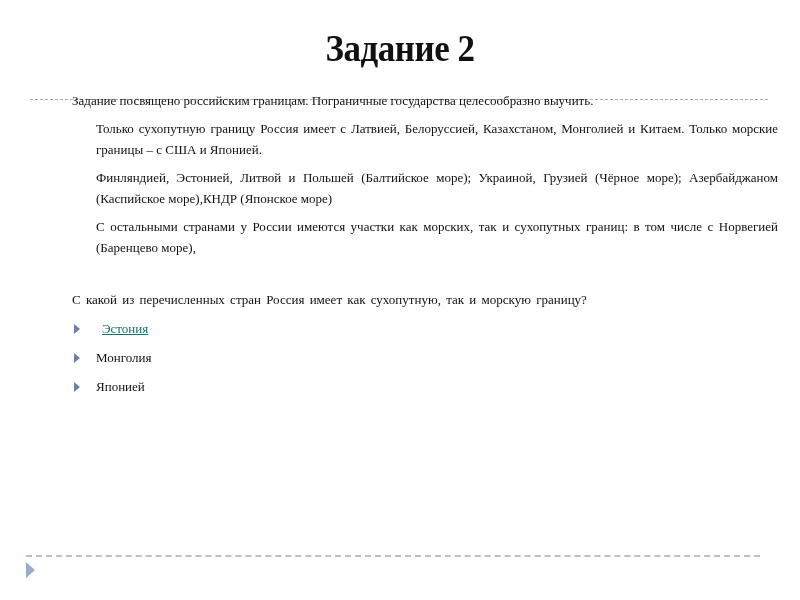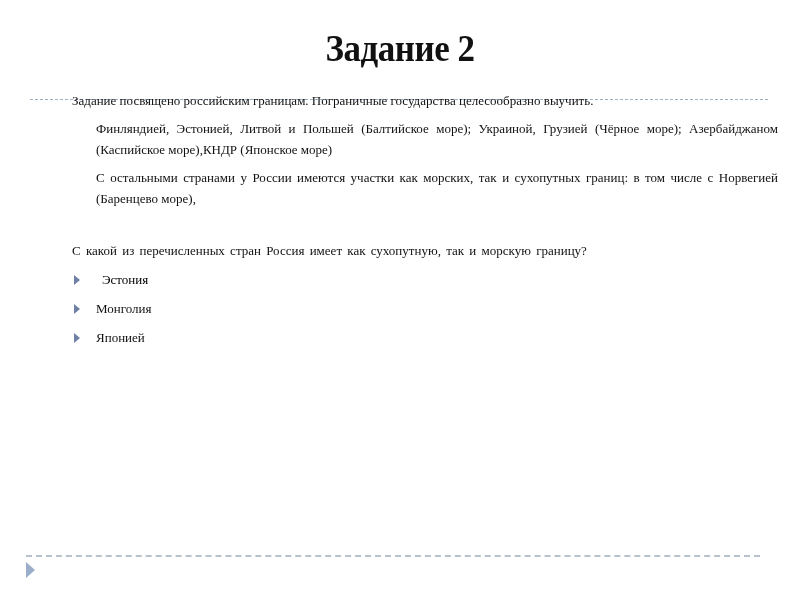--- a/index.html
+++ b/index.html
@@ -15,32 +15,33 @@
   .body { position:absolute; left:48px; top:90px; width:706px; font-size:13px; line-height:21px;margin-left:24px; }
   .p { text-align:justify; text-align-last:left; margin:0 0 7px 0; padding-left:24px; text-indent:-24px; position:relative; z-index:1; }
   .p.indent { text-indent:0; }
   .gap { height:24px; }
   .question { text-align:justify; margin:0 0 4px 0; padding-left:24px; text-indent:-24px; word-spacing:2px; }
   .options { list-style:none; margin:0; padding:0; }
   .opt { position:relative; padding-left:24px; height:29px; line-height:29px; }
   .opt .bullet { position:absolute; left:2px; top:10px; width:0; height:0;
                  border-top:5px solid transparent; border-bottom:5px solid transparent;
                  border-left:6px solid #6f7fa6; }
-  .opt.correct .label { color:#000000; padding-left:6px; }
+  .opt.correct .label { color:#0f766e; padding-left:6px;text-decoration:underline; }
 </style>
 </head>
 <body>
 
 <div>
   <div class="title">Задание 2</div>
 
   <div class="hr-top"></div>
 
   <div class="body">
     <p class="p">Задание посвящено российским границам. Пограничные государства целесообразно выучить.</p>
+    <p class="p indent">Только сухопутную границу Россия имеет с Латвией, Белоруссией, Казахстаном, Монголией и Китаем. Только морские границы – с США и Японией.</p>
     <p class="p indent"> Финляндией, Эстонией, Литвой и Польшей (Балтийское море); Украиной, Грузией (Чёрное море); Азербайджаном (Каспийское море),КНДР (Японское море)</p>
     <p class="p indent"> С остальными странами у России имеются участки как морских, так и сухопутных границ: в том числе с Норвегией (Баренцево море),</p>
 
     <div class="gap"></div>
 
     <p class="question">С какой из перечисленных стран Россия имеет как сухопутную, так и морскую границу?</p>
 
     <ul class="options">
       <li class="opt correct">
         <span class="bullet"></span>

